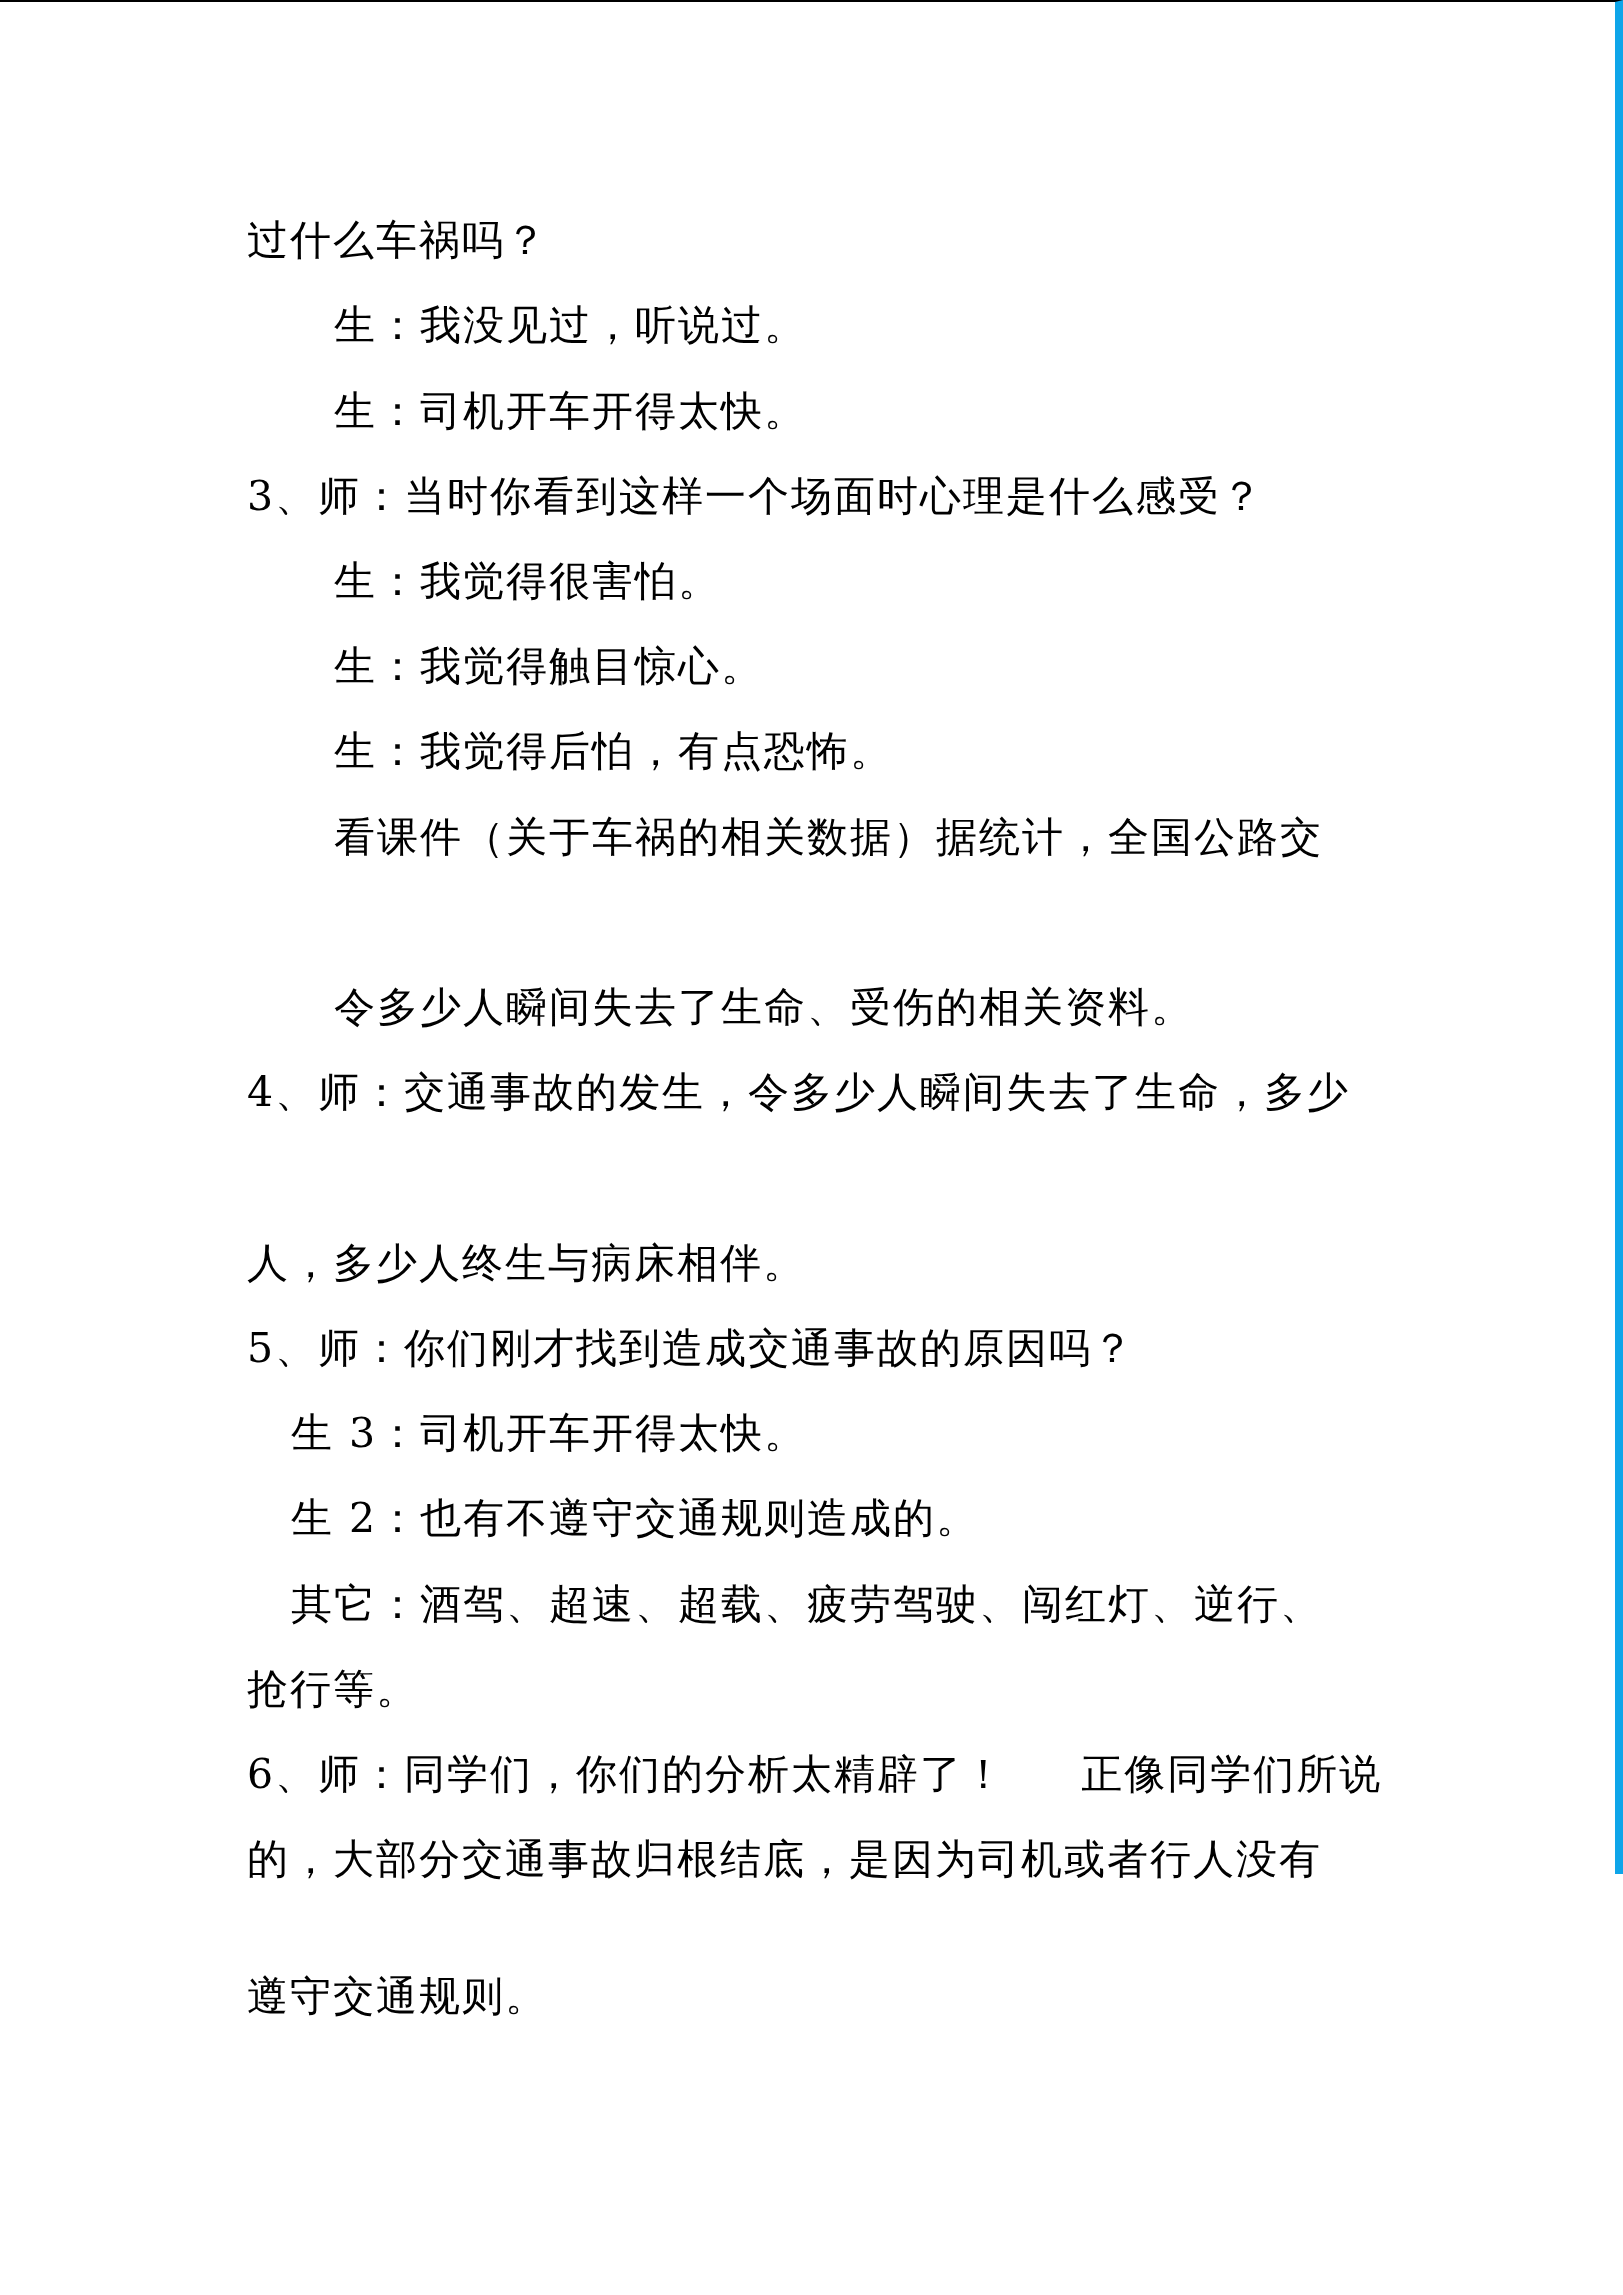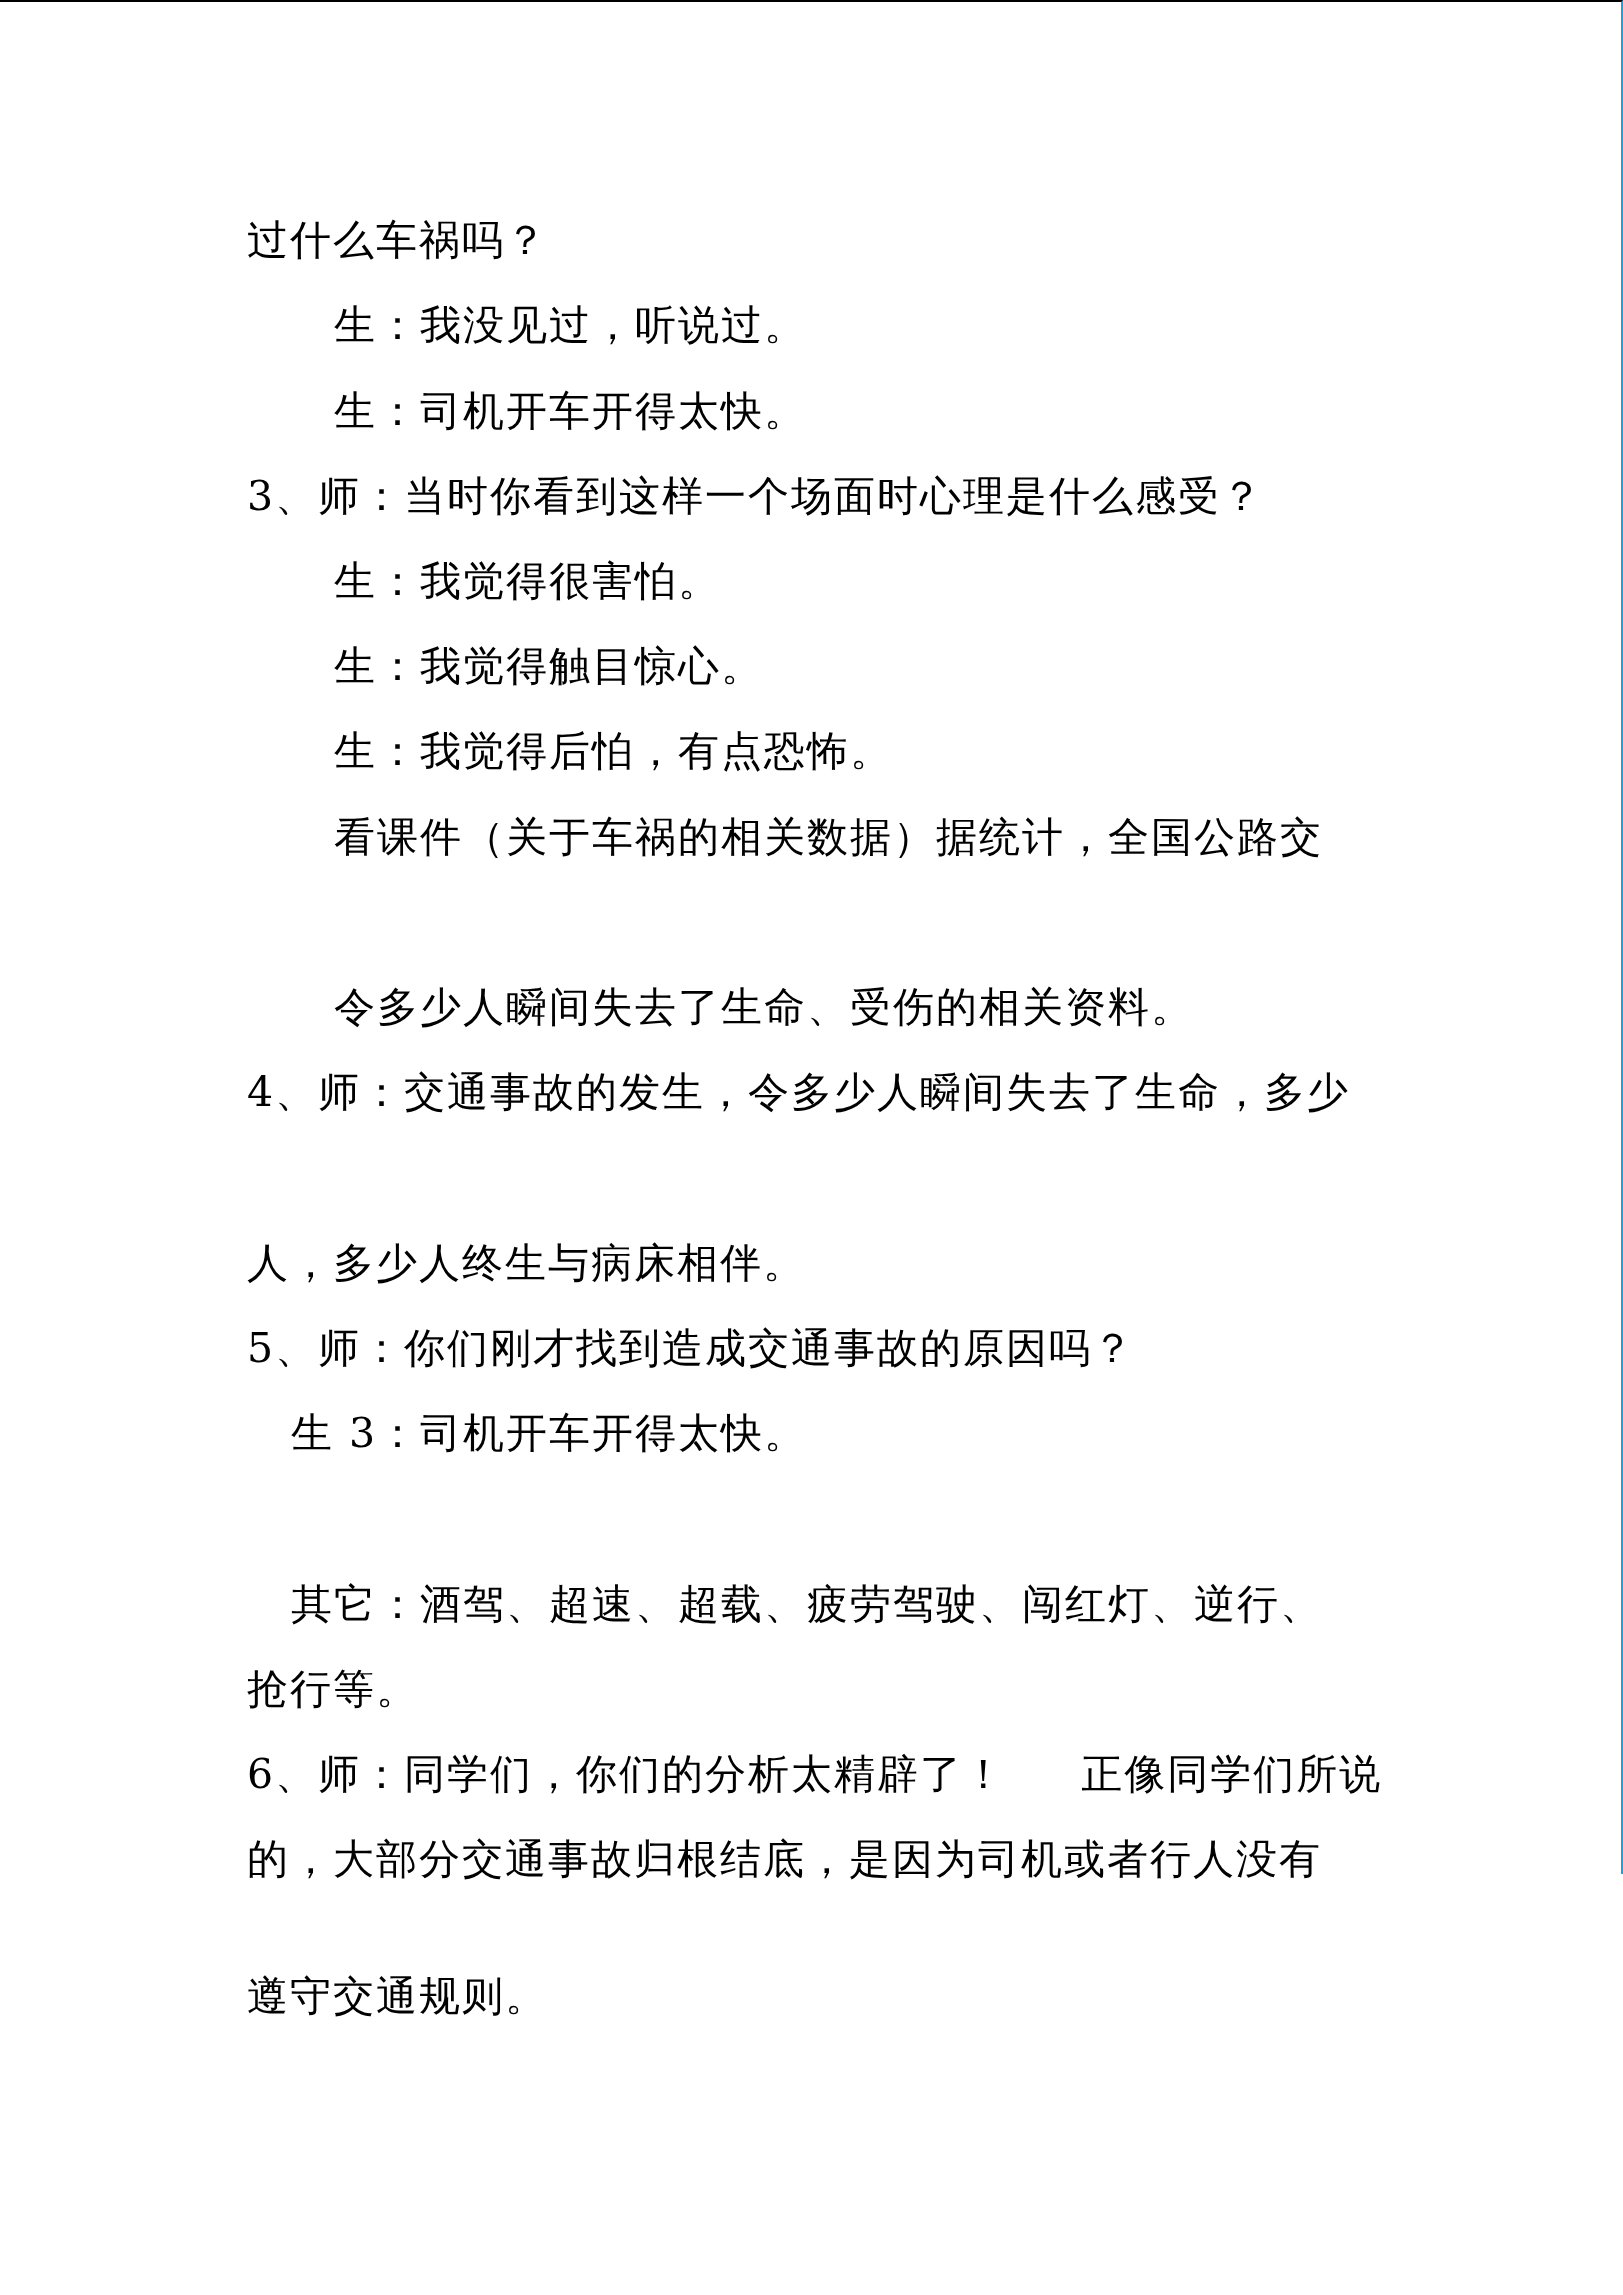--- a/index.html
+++ b/index.html
@@ -1,20 +1,20 @@
 <!DOCTYPE html>
 <html style="font-size:11px"><head>
 <meta charset="utf-8">
 <style>
   html, body { margin: 0; padding: 0; background: #ffffff; }
   body { width: 1623px; height: 2295px; position: relative; overflow: hidden; }
   .page {
     position: absolute; left: 0; top: 0; width: 1623px; height: 1874px;
     background: #ffffff; box-sizing: border-box;
-    border-top: 2.7px solid #000000; border-right: 2px solid #0ea5e9;
+    border-top: 2.7px solid #000000; border-right: 8px solid #0ea5e9;
   }
   .line {
     position: absolute;
     font-family: "DejaVu Serif", "Liberation Serif", serif;
     font-size: 41px;
     line-height: 49px;
     height: 49px;
     color: #000000;
     white-space: pre;
     letter-spacing: 2px;
@@ -33,19 +33,20 @@
   <div class="line l0" style="top:470px">3、师：当时你看到这样一个场面时心理是什么感受？</div>
   <div class="line l2" style="top:555px">生：我觉得很害怕。</div>
   <div class="line l2" style="top:640px">生：我觉得触目惊心。</div>
   <div class="line l2" style="top:725px">生：我觉得后怕，有点恐怖。</div>
   <div class="line l2" style="top:811px">看课件（关于车祸的相关数据）据统计，全国公路交</div>
   <div class="line l2" style="top:981px">令多少人瞬间失去了生命、受伤的相关资料。</div>
   <div class="line l0" style="top:1066px">4、师：交通事故的发生，令多少人瞬间失去了生命，多少</div>
   <div class="line l0" style="top:1237px">人，多少人终生与病床相伴。</div>
   <div class="line l0" style="top:1322px">5、师：你们刚才找到造成交通事故的原因吗？</div>
   <div class="line l1" style="top:1407px">生 3：司机开车开得太快。</div>
+  <div class="line l1" style="top:1492px">生 2：也有不遵守交通规则造成的。</div>
   <div class="line l1" style="top:1578px">其它：酒驾、超速、超载、疲劳驾驶、闯红灯、逆行、</div>
   <div class="line l0" style="top:1663px">抢行等。</div>
   <div class="line l0" style="top:1748px">6、师：同学们，你们的分析太精辟了！     正像同学们所说</div>
   <div class="line l0" style="top:1833px">的，大部分交通事故归根结底，是因为司机或者行人没有</div>
   <div class="line l0" style="top:1970px">遵守交通规则。</div>
 </div>
 
 
 </body></html>

